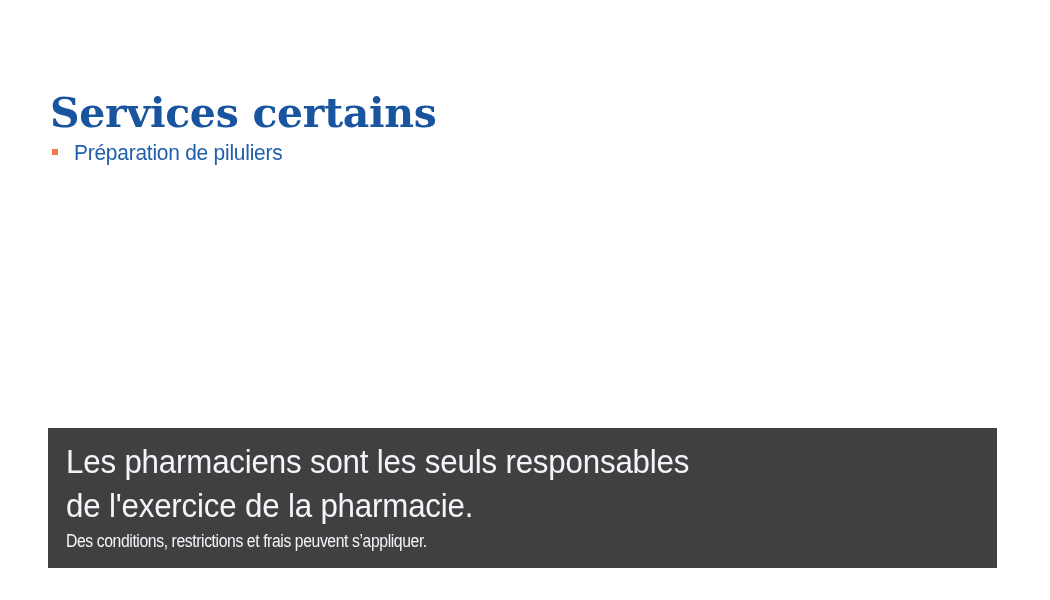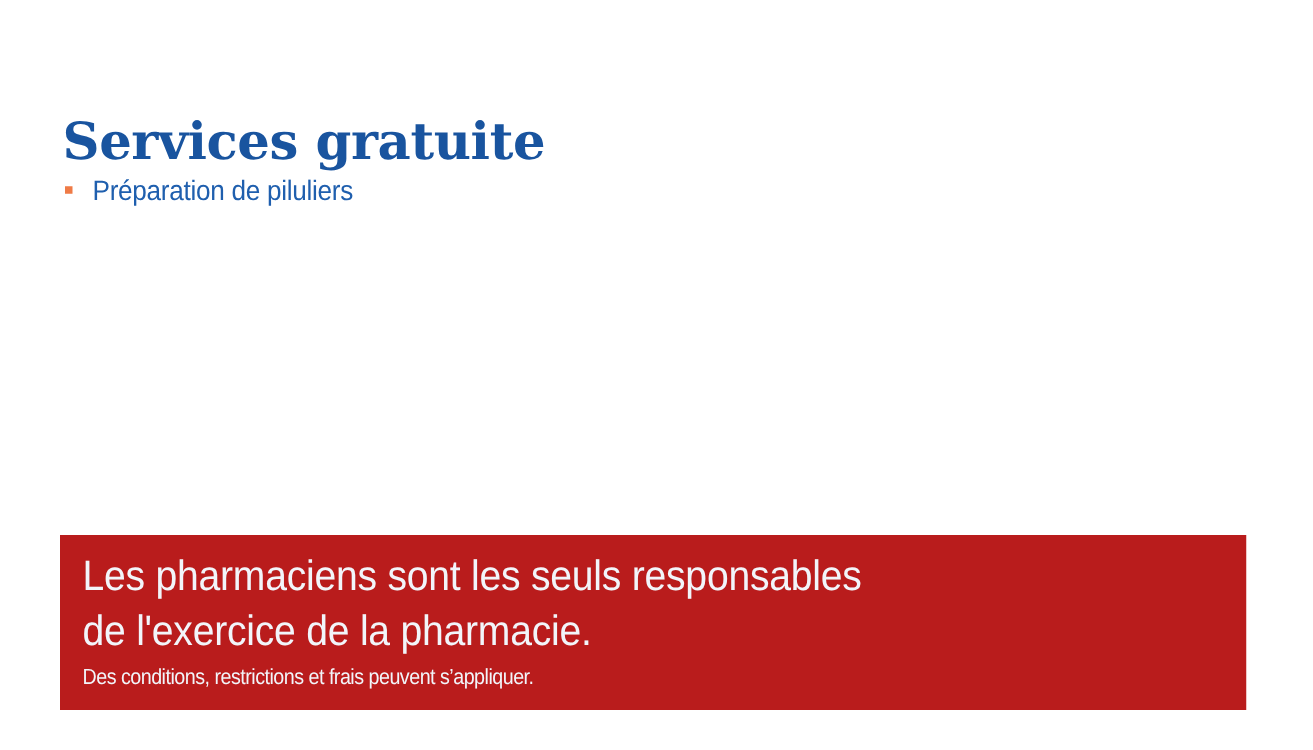--- a/index.html
+++ b/index.html
@@ -75,21 +75,21 @@
     transform-origin: left center;
   }
 
   
   #callout-box {
     position: absolute;
     left: 48px;
     top: 428px;
     width: 949px;
     height: 140px;
-    background: #b91c1c;
+    background: #404040;
     box-sizing: border-box;
     padding: 11px 0 0 18px;
     overflow: hidden;
   }
   #callout-headline {
     font-family: "Liberation Sans", sans-serif;
     font-size: 34px;
     line-height: 44px;
     font-weight: 400;
     color: #f2f5fa;
@@ -109,21 +109,21 @@
     transform: scaleX(0.9);
     transform-origin: left top;
     white-space: nowrap;
   }
 </style>
 </head>
 <body>
 
 <div id="slide">
 
-  <h1 id="slide-title">Services gratuite</h1>
+  <h1 id="slide-title">Services certains</h1>
 
   <ul id="bullet-list">
 
 
 
     <li class="bullet-item">
       <span class="bullet-marker"></span>
       <span class="bullet-text">Préparation de piluliers</span>
     </li>
 

